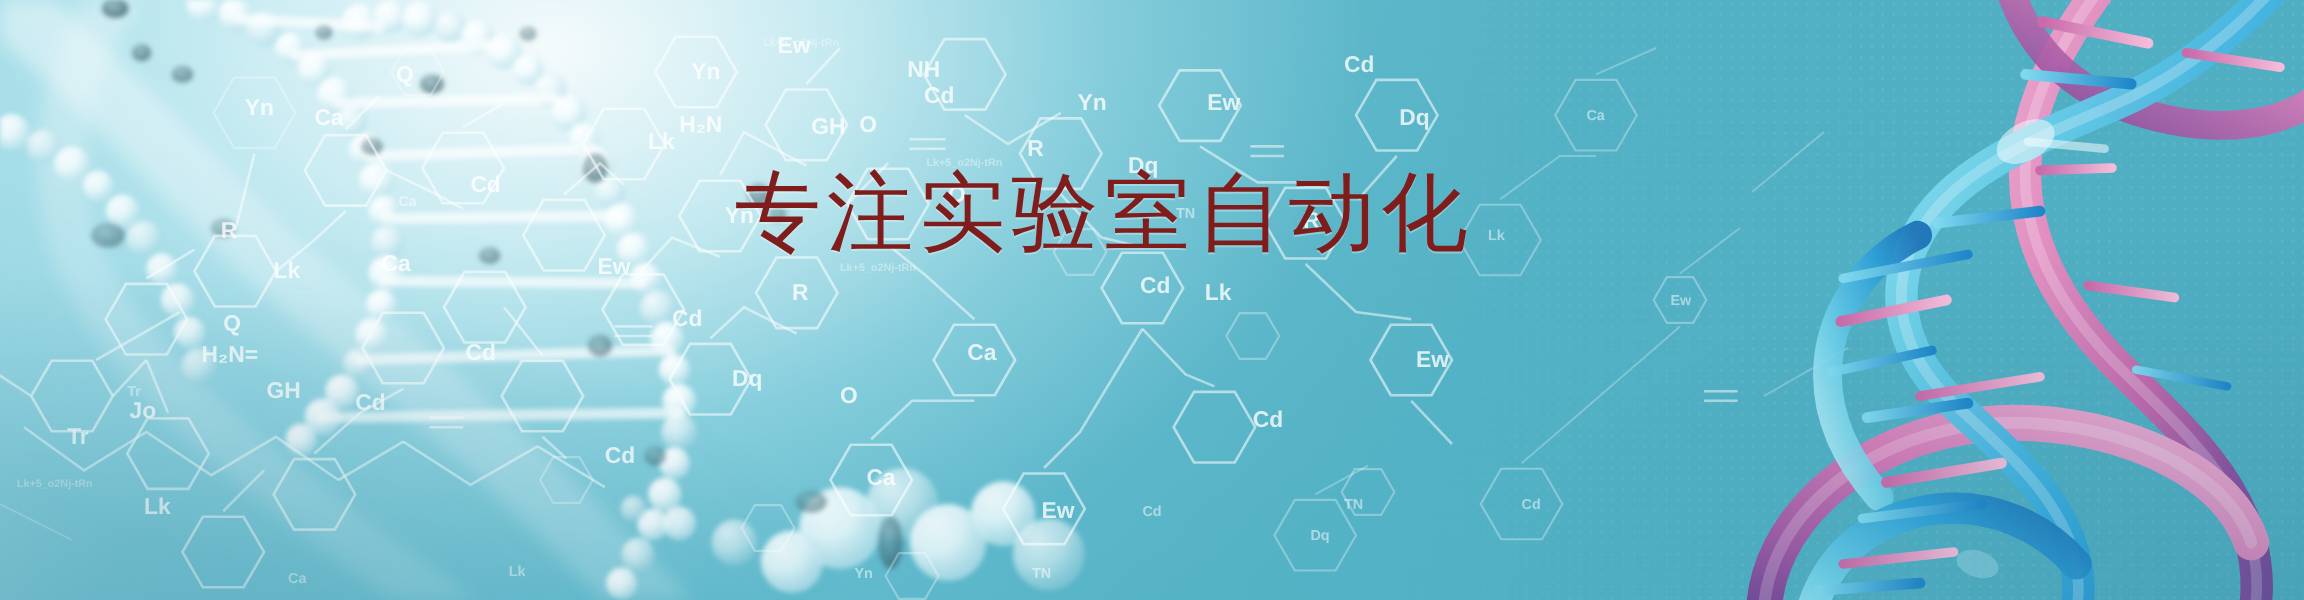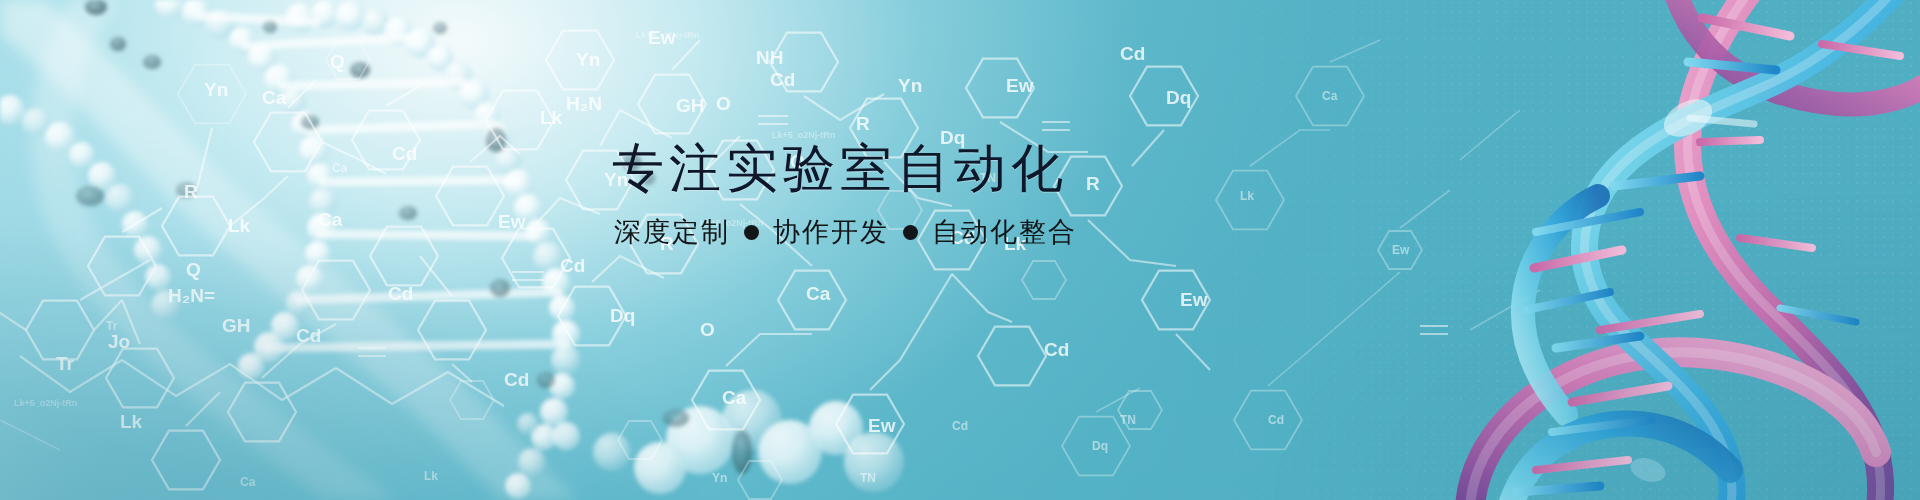--- a/index.html
+++ b/index.html
@@ -62,25 +62,25 @@
   
   .copy{
     position:absolute;
     left:612px; top:140px;
     width:760px;
     z-index:40;
   }
   .headline{
     margin:0;
     font-family:"Liberation Sans","DejaVu Sans",sans-serif;
-    font-size:52px;
+    font-size:72px;
     line-height:1.08;
     font-weight:400;
     letter-spacing:5px;
-    color:#0f172a;
+    color:#7f1d1d;
     white-space:nowrap;
     text-shadow:0 1px 0 rgba(255,255,255,0.30);
   }
   .tagline{
     margin:20px 0 0 2px;
     font-family:"Liberation Sans","DejaVu Sans",sans-serif;
     font-size:27px;
     line-height:1.2;
     font-weight:400;
     letter-spacing:2px;
@@ -563,22 +563,15 @@
         <ellipse cx="1648" cy="470" rx="18" ry="11" fill="#bfe9f5" opacity="0.35" transform="rotate(18 1648 470)"></ellipse>
       </g>
     </svg>
   </div>
 
   <div class="bg-vignette"></div>
 
   <div class="copy">
     <h1 class="headline">专注实验室自动化</h1>
 
-    <div class="tagline">
-      <span>深度定制</span>
-      <span class="sep"></span>
-      <span>协作开发</span>
-      <span class="sep"></span>
-      <span>自动化整合</span>
-    </div>
   </div>
 
 </div>
 
 </body></html>

